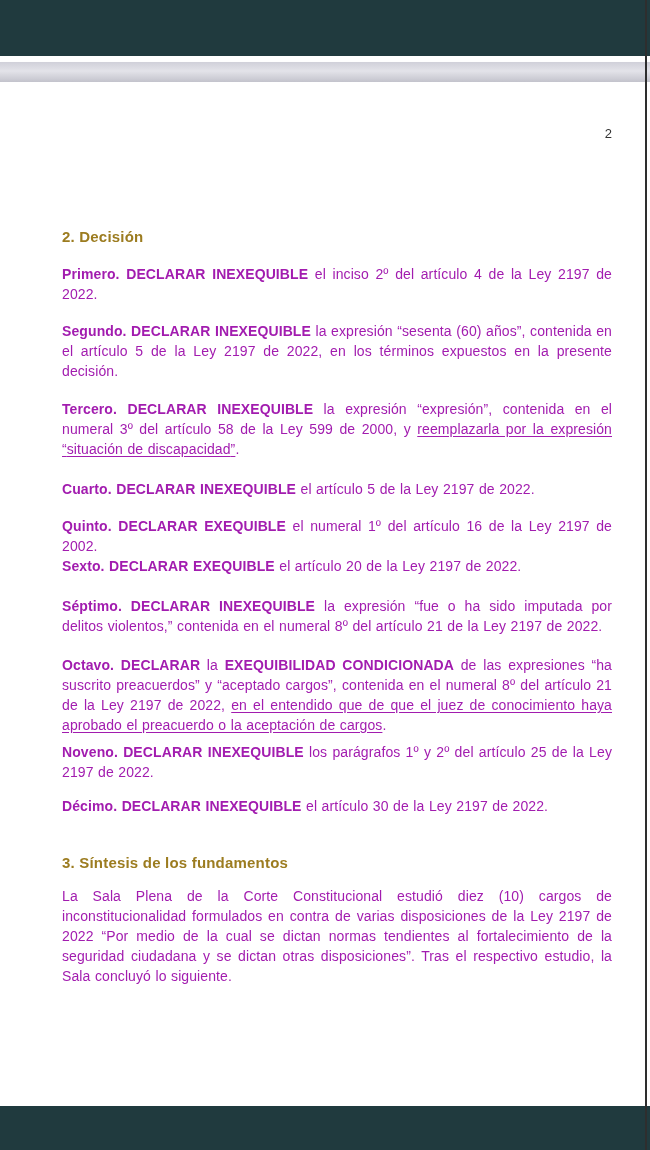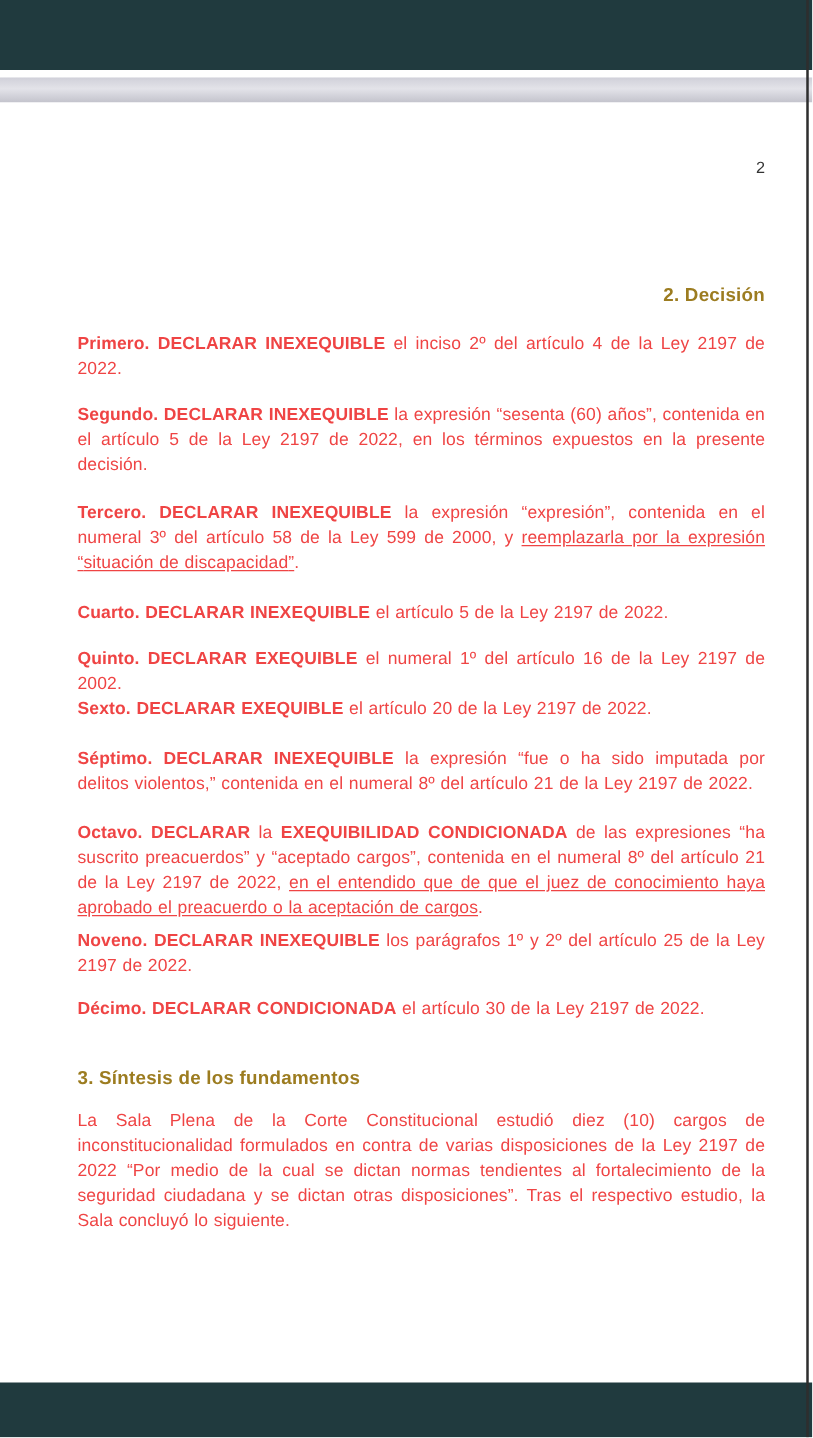--- a/index.html
+++ b/index.html
@@ -32,24 +32,24 @@
     padding:0 38px 0 62px;z-index:3;
   }
   .page-number{
     text-align:right;margin-top:44px;
     font-size:13px;line-height:15px;color:#333333;
   }
   .h-gold{
     color:#9c7c20;font-weight:bold;font-size:15px;line-height:17px;
     margin:0;letter-spacing:0.2px;
   }
-  .h-decision{margin-top:87px;text-align:right;}
+  .h-decision{margin-top:87px;}
   .h-sintesis{margin-top:38px;}
   .para{
-    margin:0;font-size:14px;line-height:20px;color:#ef4444;
+    margin:0;font-size:14px;line-height:20px;color:#a21caf;
     text-align:justify;letter-spacing:0.1px;word-spacing:0.5px;
   }
   .p1{margin-top:19px}.p2{margin-top:17px}.p3{margin-top:18px}
   .p4{margin-top:20px}.p5{margin-top:17px}.p6{}
   .p7{margin-top:20px}.p8{margin-top:19px}.p9{margin-top:7px}
   .p10{margin-top:14px}.p-closing{margin-top:15px}
   .rb{font-weight:bold;}
   .ri{}
   .ru{text-decoration:underline;text-underline-offset:2px;}
 </style>
@@ -72,21 +72,21 @@
 
       <p class="para p1"><span class="rb">Primero. DECLARAR INEXEQUIBLE</span><span> el inciso 2º del artículo 4 de la Ley 2197 de 2022.</span></p>
       <p class="para p2"><span class="rb">Segundo. DECLARAR INEXEQUIBLE</span><span> la expresión “</span><span class="ri">sesenta (60) años</span><span>”, contenida en el artículo 5 de la Ley 2197 de 2022, en los términos expuestos en la presente decisión.</span></p>
       <p class="para p3"><span class="rb">Tercero. DECLARAR INEXEQUIBLE</span><span> la expresión “</span><span class="ri">expresión</span><span>”, contenida en el numeral 3º del artículo 58 de la Ley 599 de 2000, y </span><span class="ru">reemplazarla por la expresión “</span><span class="ri ru">situación de discapacidad</span><span class="ru">”</span><span>.</span></p>
       <p class="para p4"><span class="rb">Cuarto. DECLARAR INEXEQUIBLE</span><span> el artículo 5 de la Ley 2197 de 2022.</span></p>
       <p class="para p5"><span class="rb">Quinto. DECLARAR EXEQUIBLE</span><span> el numeral 1º del artículo 16 de la Ley 2197 de 2002.</span></p>
       <p class="para p6"><span class="rb">Sexto. DECLARAR EXEQUIBLE</span><span> el artículo 20 de la Ley 2197 de 2022.</span></p>
       <p class="para p7"><span class="rb">Séptimo. DECLARAR INEXEQUIBLE</span><span> la expresión “</span><span class="ri">fue o ha sido imputada por delitos violentos,</span><span>” contenida en el numeral 8º del artículo 21 de la Ley 2197 de 2022.</span></p>
       <p class="para p8"><span class="rb">Octavo. DECLARAR</span><span> la </span><span class="rb">EXEQUIBILIDAD CONDICIONADA</span><span> de las expresiones “</span><span class="ri">ha suscrito preacuerdos</span><span>” y “</span><span class="ri">aceptado cargos</span><span>”, contenida en el numeral 8º del artículo 21 de la Ley 2197 de 2022, </span><span class="ru">en el entendido que de que el juez de conocimiento haya aprobado el preacuerdo o la aceptación de cargos</span><span>.</span></p>
       <p class="para p9"><span class="rb">Noveno. DECLARAR INEXEQUIBLE</span><span> los parágrafos 1º y 2º del artículo 25 de la Ley 2197 de 2022.</span></p>
-      <p class="para p10"><span class="rb">Décimo. DECLARAR CONDICIONADA</span><span> el artículo 30 de la Ley 2197 de 2022.</span></p>
+      <p class="para p10"><span class="rb">Décimo. DECLARAR INEXEQUIBLE</span><span> el artículo 30 de la Ley 2197 de 2022.</span></p>
 
       <h2 class="h-gold h-sintesis">3. Síntesis de los fundamentos</h2>
 
       <p class="para p-closing"><span>La Sala Plena de la Corte Constitucional estudió diez (10) cargos de inconstitucionalidad formulados en contra de varias disposiciones de la Ley 2197 de 2022 “</span><span class="ri">Por medio de la cual se dictan normas tendientes al fortalecimiento de la seguridad ciudadana y se dictan otras disposiciones</span><span>”. Tras el respectivo estudio, la Sala concluyó lo siguiente.</span></p>
 
     </div>
   </div>
 
   <div class="edge-line"></div>
 

